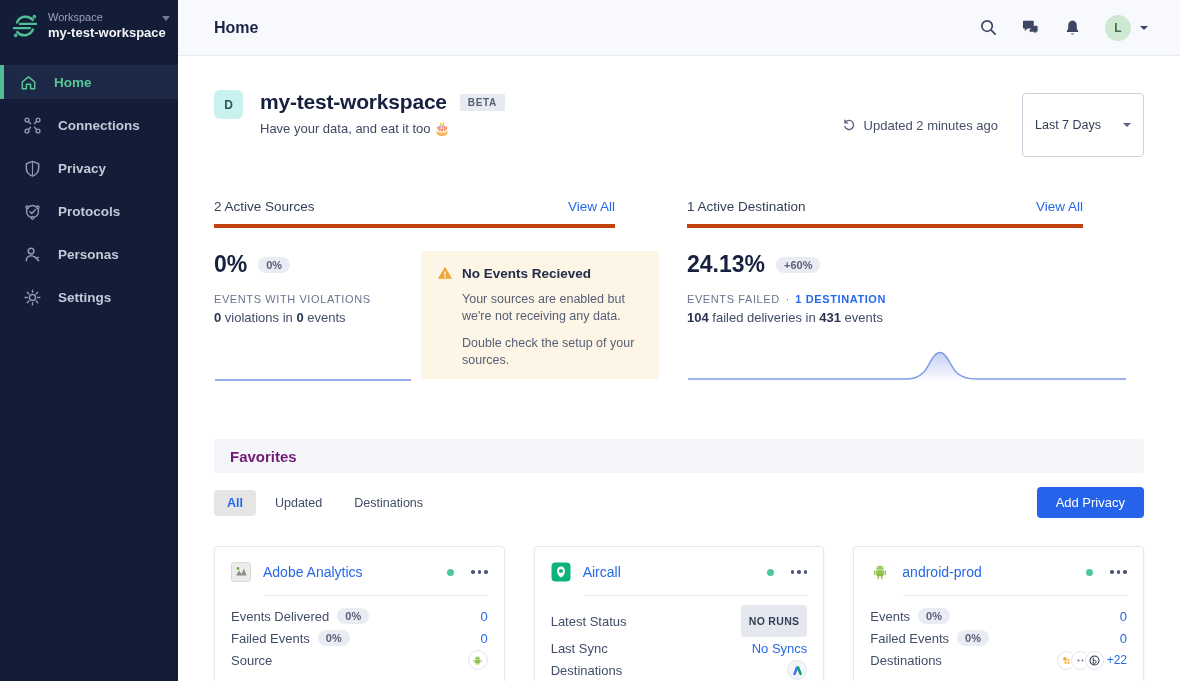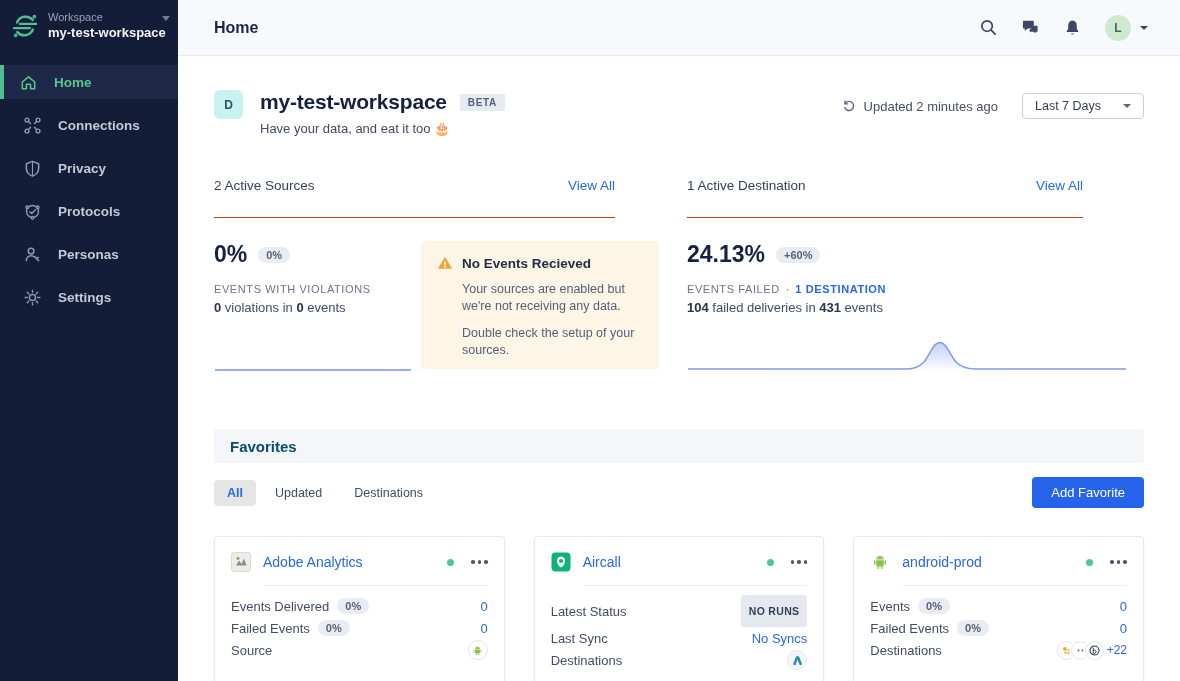--- a/index.html
+++ b/index.html
@@ -38,26 +38,26 @@
   .d-avatar { width:29px; height:29px; border-radius:6px; background:#c8f1ef; color:#27565c; font-size:12px; font-weight:700; display:flex; align-items:center; justify-content:center; flex:none; }
   .ws-titleblock { margin-left:17px; }
   .ws-title-line { display:flex; align-items:center; }
   .ws-title { font-size:21px; font-weight:800; color:#16203f; letter-spacing:-.2px; }
   .beta-badge { margin-left:13px; background:#e7ebf1; color:#566079; font-size:10px; font-weight:700; letter-spacing:.6px; padding:3px 8px; border-radius:1px; }
   .ws-subtitle { margin-top:7px; font-size:13px; color:#3f4a63; }
   .ws-row-right { margin-left:auto; display:flex; align-items:center; gap:24px; margin-top:3px; }
   .updated { display:flex; align-items:center; gap:8px; font-size:13px; color:#454f68; }
   .updated .ricon { width:14px; height:14px; color:#5a6480; }
   .ricon svg { width:100%; height:100%; display:block; }
-  .range-btn { display:flex; align-items:center; gap:22px; border:1px solid #c9d1dd; border-radius:4px; background:#fff; padding:5px 12px; font-size:12.5px; color:#323d57; cursor:pointer; font-family:inherit; }
+  .range-btn { display:flex; align-items:center; gap:22px; border:1px solid #c9d1dd; border-radius:4px; background:#fff; padding:24px 12px; font-size:12.5px; color:#323d57; cursor:pointer; font-family:inherit; }
   .range-caret { width:0; height:0; border-left:4px solid transparent; border-right:4px solid transparent; border-top:4.5px solid #5a6480; }
 
   
   .overview { margin-top:42px; display:grid; grid-template-columns:445px 440px; column-gap:28px; }
-  .panel-head { display:flex; justify-content:space-between; align-items:baseline; margin-right:44px; padding-bottom:24px; border-bottom:1px solid #c2410c; }
+  .panel-head { display:flex; justify-content:space-between; align-items:baseline; margin-right:44px; padding-bottom:10px; border-bottom:4px solid #c2410c; }
   .panel-heading { font-size:13.5px; color:#333f58; }
   .view-all { font-size:13.5px; color:#2668e8; cursor:pointer; text-decoration:none; }
   .panel-body { margin-top:23px; position:relative; height:128px; }
   .left-body { display:flex; }
   .statblock { width:207px; flex:none; }
   .stat-line { display:flex; align-items:center; gap:11px; }
   .stat-value { font-size:23px; font-weight:800; color:#16203f; }
   .pill { background:#e9edf3; color:#596179; font-size:11px; font-weight:700; padding:2px 8px; border-radius:9px; }
   .stat-label { margin-top:15px; font-size:11px; letter-spacing:.6px; color:#6a7490; }
   .stat-label .dot-sep { color:#6a7490; margin:0 2px; }
@@ -67,21 +67,21 @@
   .warn-card { flex:1; background:#fdf5e6; border-radius:3px; padding:14px 16px; }
   .warn-title-row { display:flex; align-items:center; gap:9px; }
   .warn-icon { width:16px; height:16px; flex:none; }
   .warn-icon svg { width:100%; height:100%; display:block; }
   .warn-title { font-size:13.5px; font-weight:700; color:#232d4a; }
   .warn-p { margin:10px 0 0 25px; font-size:12.5px; line-height:1.35; color:#565f77; }
   .spark { position:absolute; bottom:-4px; left:0; }
 
   
   .fav-band { margin-top:60px; height:34px; background:#f4f6fa; display:flex; align-items:center; padding:0 16px; border-radius:2px; }
-  .fav-heading { font-size:15px; font-weight:700; color:#0c4a6e; }
+  .fav-heading { font-size:15px; font-weight:700; color:#701a75; }
   .fav-controls { margin-top:14px; display:flex; align-items:center; gap:6px; }
   .fav-tab { padding:6px 13px; font-size:12.5px; color:#414d68; border-radius:4px; cursor:pointer; background:transparent; border:none; font-family:inherit; }
   .fav-tab.active { background:#e5e5e5; color:#2668e8; font-weight:700; }
   .add-fav-btn { margin-left:auto; background:#2563eb; color:#fff; font-size:13px; font-weight:400; padding:8px 19px; border-radius:4px; border:none; cursor:pointer; font-family:inherit; }
 
   .cards { margin-top:28px; display:grid; grid-template-columns:repeat(3, 1fr); gap:29px; }
   .card { background:#fff; border:1px solid #e4e9f0; border-radius:4px; padding:15px 16px 16px; box-shadow:0 1px 3px rgba(16,24,40,.05); }
   .card-top { display:flex; align-items:center; }
   .card-logo { width:20px; height:20px; flex:none; }
   .card-logo svg { width:100%; height:100%; display:block; }
@@ -310,21 +310,21 @@
     </div>
 
     <div class="fav-band">
       <span class="fav-heading">Favorites</span>
     </div>
 
     <div class="fav-controls">
       <button class="fav-tab active">All</button>
       <button class="fav-tab">Updated</button>
       <button class="fav-tab">Destinations</button>
-      <button class="add-fav-btn">Add Favorite</button>
+      <button class="add-fav-btn">Add Privacy</button>
     </div>
 
     <div class="cards">
 
       <div class="card">
         <div class="card-top">
           <span class="card-logo">
             <svg viewBox="0 0 20 20">
                 <rect x="0.5" y="0.5" width="19" height="19" rx="2.5" fill="#ececea" stroke="#d9d9d5"></rect>
                 <path d="M5 13.5 L8 8.5 L10.5 12 L13 6.5 L15.5 13.5 Z" fill="#8a8f85"></path>

